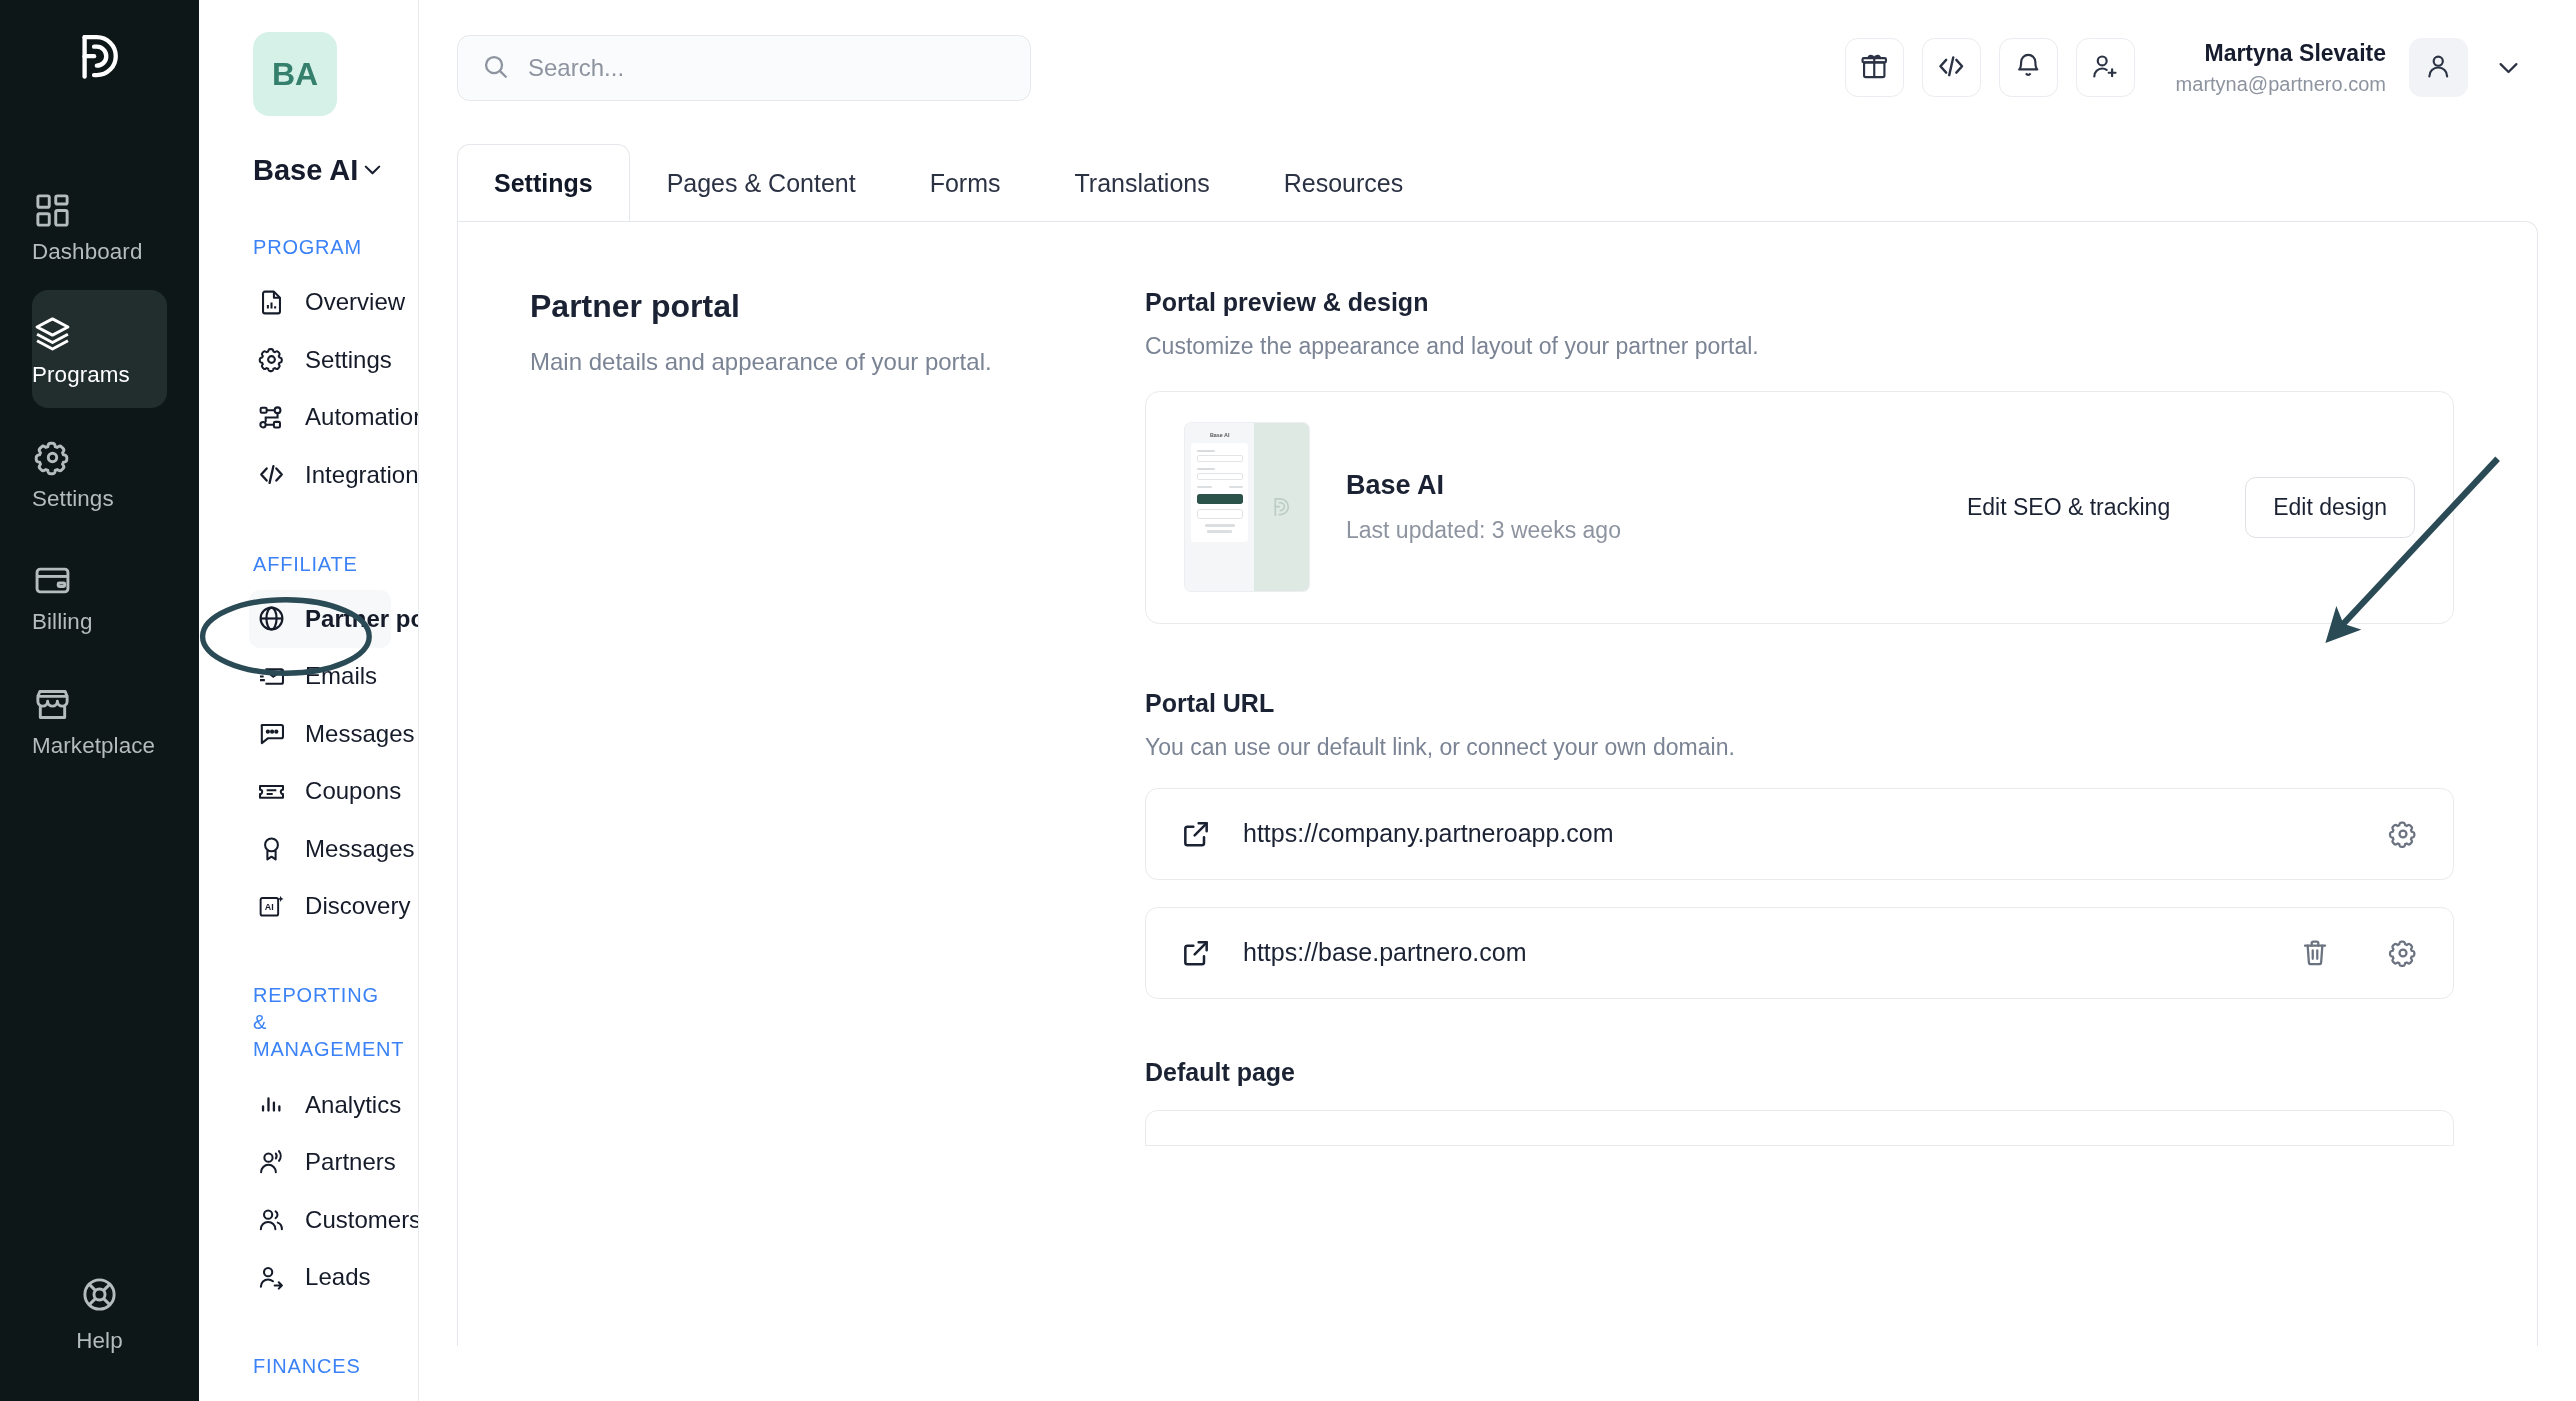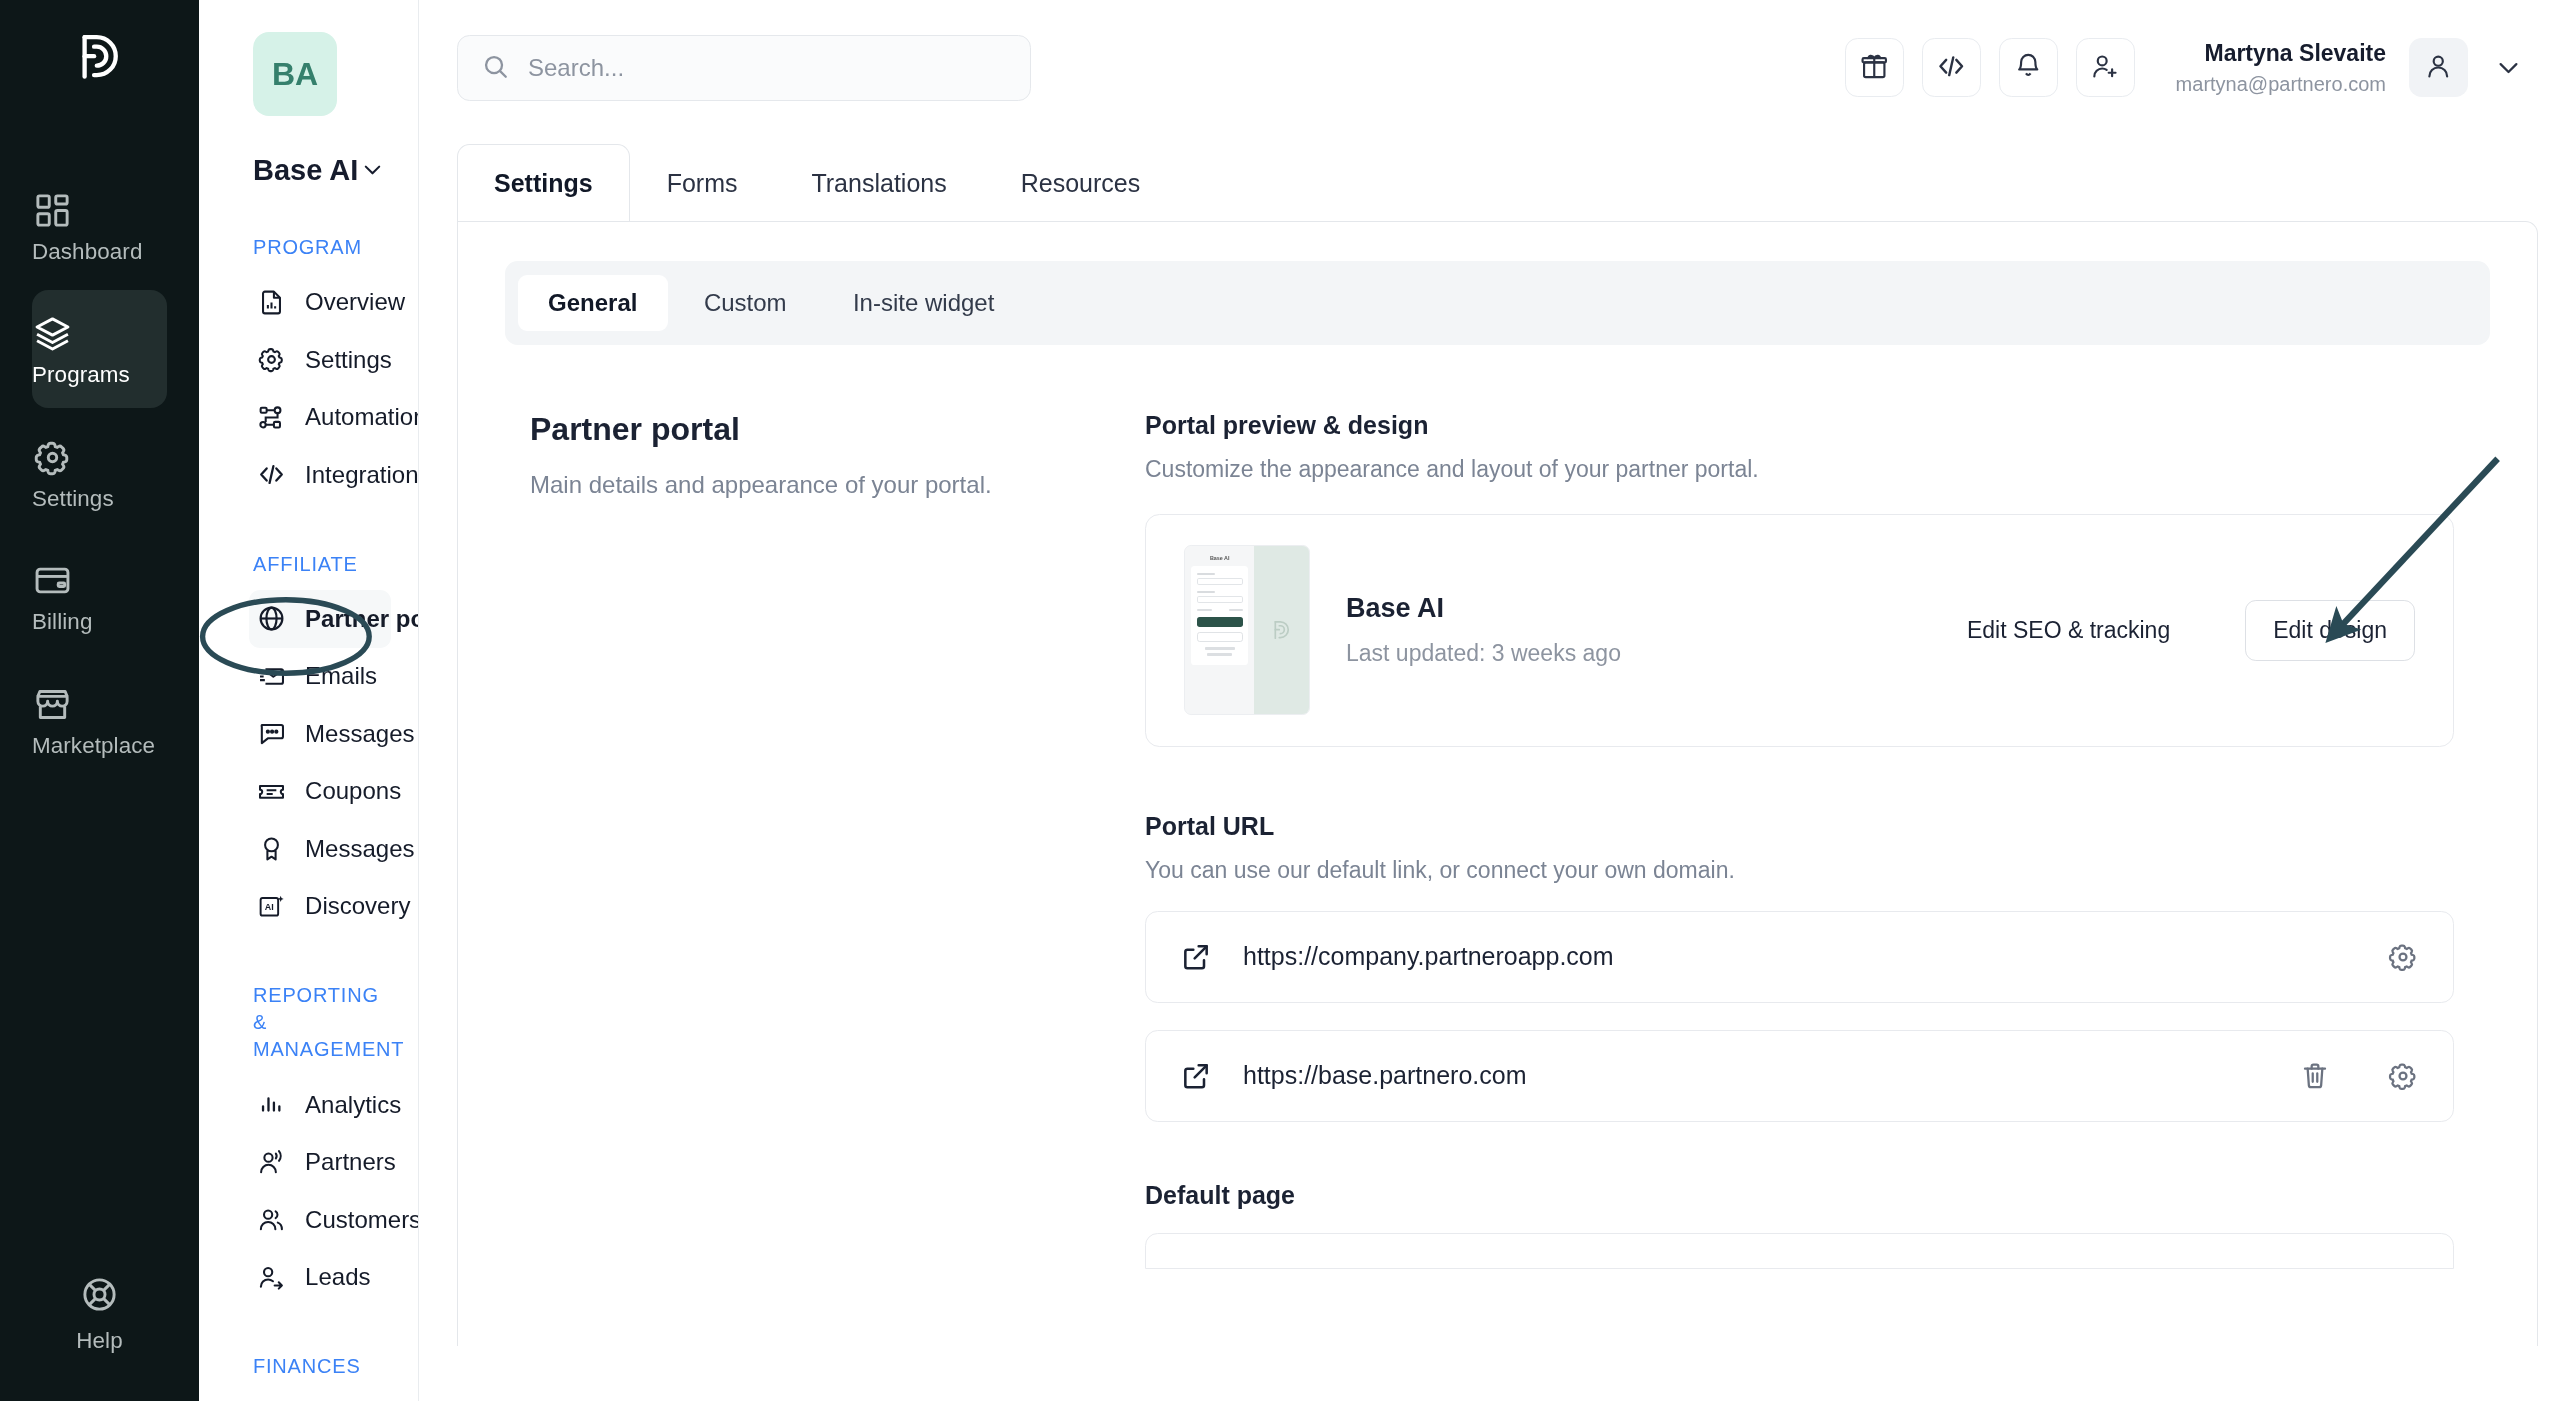--- a/index.html
+++ b/index.html
@@ -504,37 +504,35 @@
             </svg>
         </span>
       </div>
     </div>
 
     <div class="tabs">
       <div class="tab active">
           <span>Settings</span>
         </div>
       <div class="tab">
+          <span>Pages &amp; Content</span>
+        </div>
+      <div class="tab">
           <span>Forms</span>
         </div>
       <div class="tab">
           <span>Translations</span>
         </div>
       <div class="tab">
           <span>Resources</span>
         </div>
     </div>
 
     <section class="panel">
 
-      <div class="subtabs">
-        <div class="subtab active"><span>General</span></div>
-        <div class="subtab"><span>Custom</span></div>
-        <div class="subtab"><span>In-site widget</span></div>
-      </div>
 
       <div class="content">
 
         <div class="col-left">
           <div class="sec-title">Partner portal</div>
           <div class="sec-desc">Main details and appearance of your portal.</div>
         </div>
 
         <div class="col-right">
 

